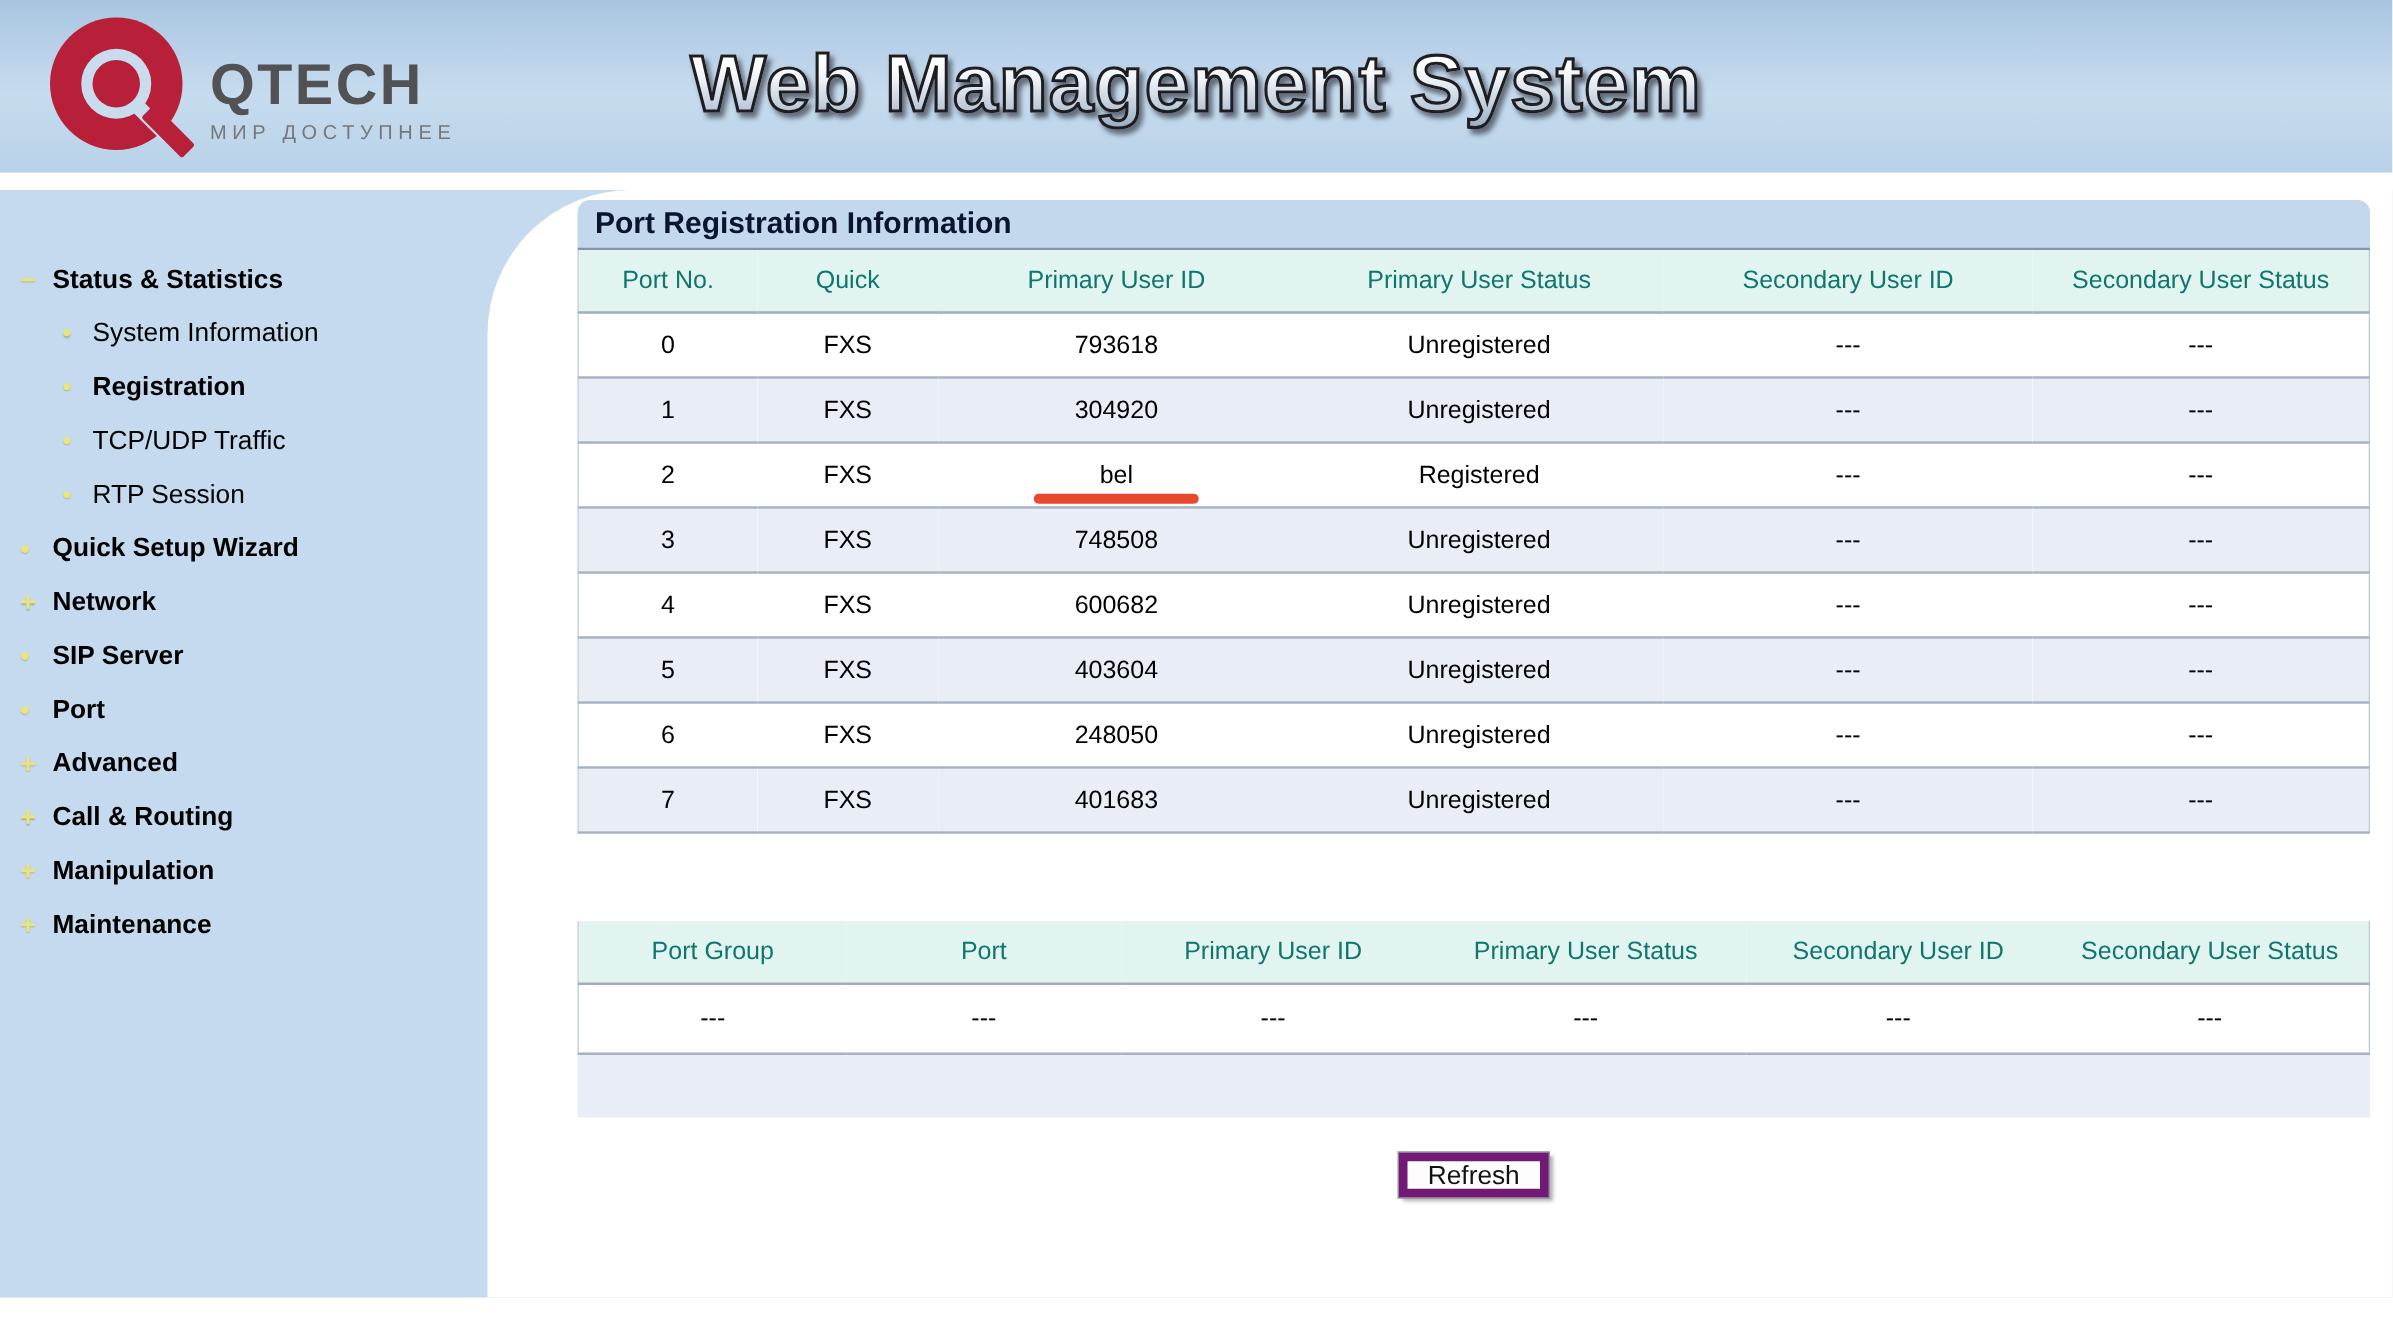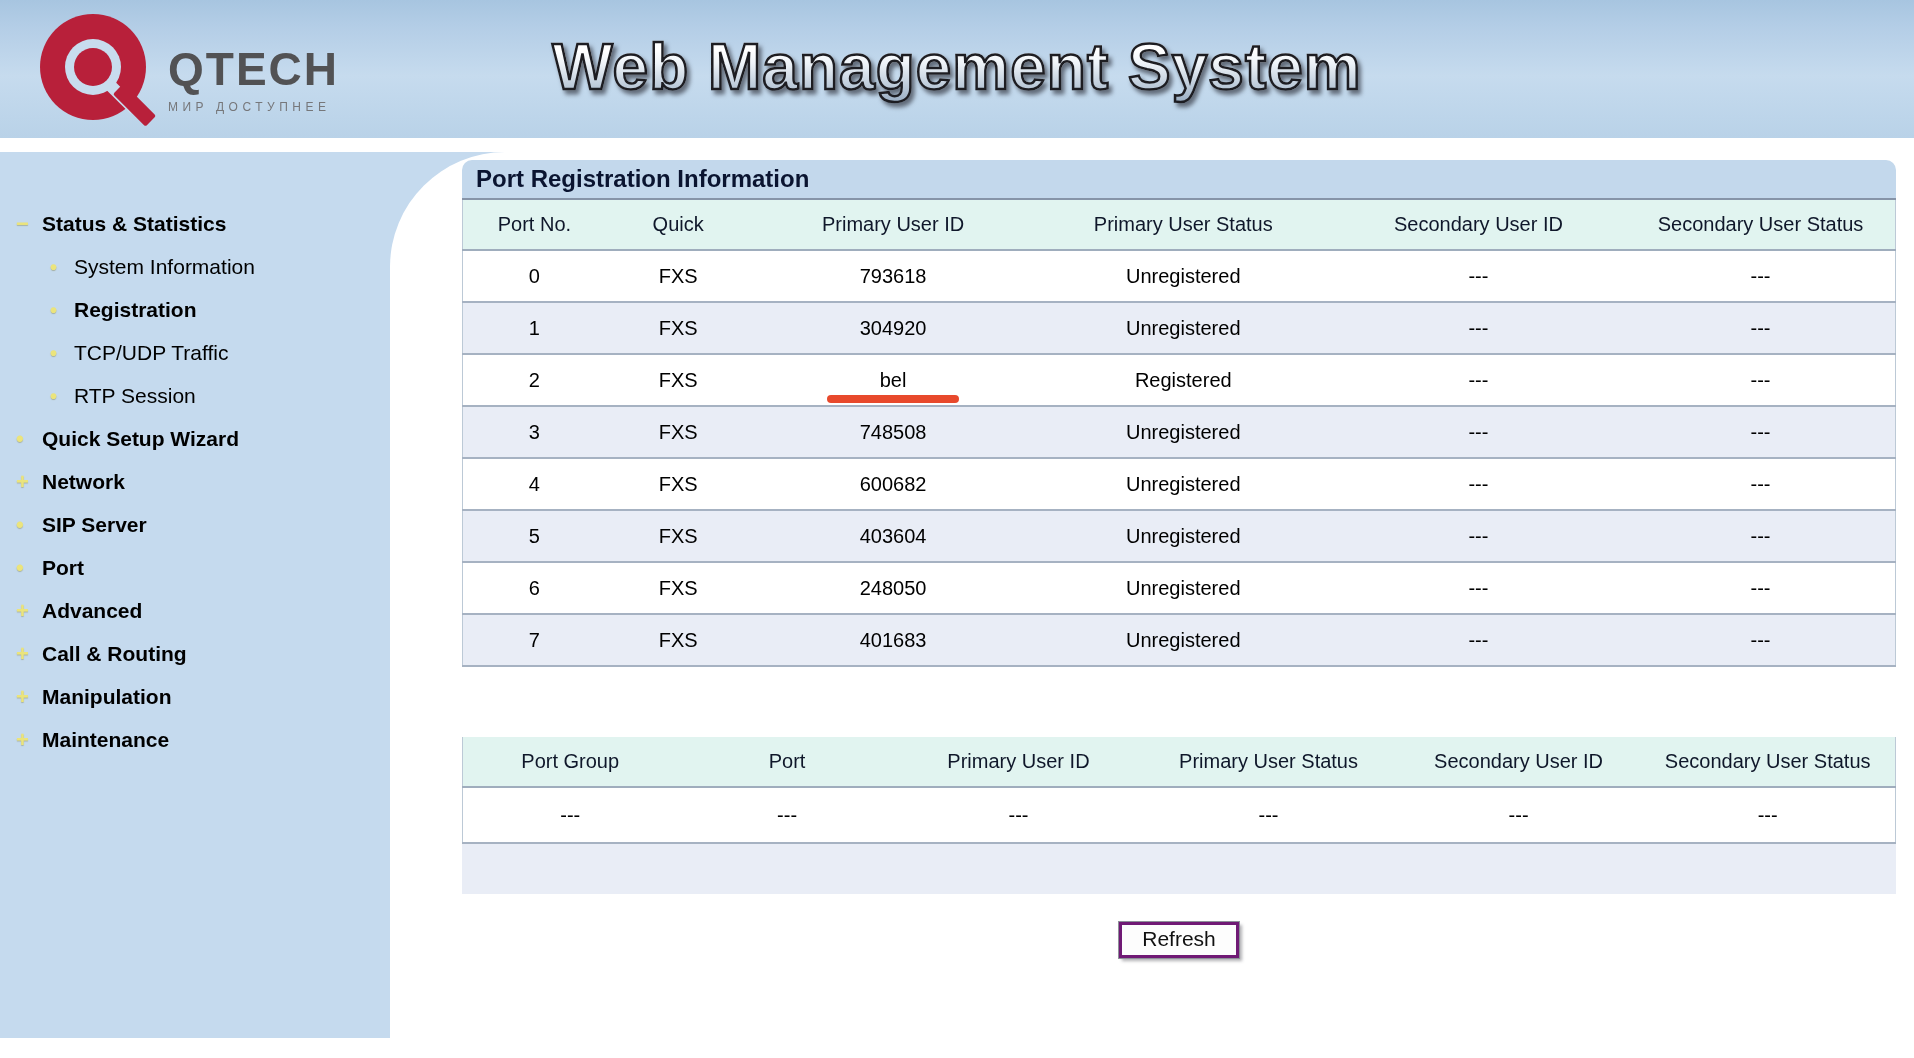--- a/index.html
+++ b/index.html
@@ -17,21 +17,21 @@
   }
   .logo { position:absolute; left:40px; top:14px; display:flex; align-items:center; }
   .q-mark { position:relative; width:106px; height:106px; }
   .q-ring { position:absolute; inset:0; border-radius:50%; background:#b8203a; }
   .q-hole { position:absolute; left:25px; top:25px; width:56px; height:56px; border-radius:50%; background:#c8dcee; }
   .q-dot  { position:absolute; left:34px; top:34px; width:38px; height:38px; border-radius:50%; background:#b8203a; }
   .q-slash{ position:absolute; width:12px; height:42px; background:#c8dcee; left:74px; top:60px; transform:rotate(-45deg); }
   .q-tail { position:absolute; width:15px; height:46px; background:#b8203a; left:87px; top:68px; transform:rotate(-45deg); border-radius:2px; }
   .logo-text { margin-left:22px; padding-top:26px; }
   .brand { font-size:46px; font-weight:bold; color:#525254; letter-spacing:2px; line-height:1; }
-  .tagline { margin-top:8px; font-size:12px; letter-spacing:4.5px; color:#76777a; }
+  .tagline { margin-top:8px; font-size:16px; letter-spacing:4.5px; color:#76777a; }
 
   .page-title {
     position:absolute; left:50%; top:30px; transform:translateX(-50%);
     margin:0; white-space:nowrap;
     font-size:64px; font-weight:bold; letter-spacing:1px;
     background:linear-gradient(180deg,#ffffff 28%,#eef3f8 45%,#9db1c6 95%);
     -webkit-background-clip:text; background-clip:text; color:transparent;
     -webkit-text-stroke:2.5px #1d1d22;
     filter:drop-shadow(3px 4px 2px rgba(20,20,30,0.55));
   }
@@ -57,40 +57,40 @@
 
   
   .tbl-title {
     height:40px; display:flex; align-items:center; padding-left:14px;
     background:#c3d8ec; border-radius:10px 10px 0 0;
     border-bottom:2px solid #8694a8;
     font-size:24px; font-weight:bold; color:#0a1430;
   }
   table { width:100%; border-collapse:collapse; table-layout:fixed; background:#fff;
           border-left:1px solid #bcc9d6; border-right:1px solid #bcc9d6; }
-  thead th { height:50px; background:#e1f4f0; font-weight:normal; font-size:20px; color:#0f172a;
+  thead th { height:50px; background:#e1f4f0; font-weight:normal; font-size:20px; color:#0f766e;
              border-bottom:2px solid #9fadbd; }
   tbody td { height:52px; text-align:center; font-size:20px; color:#000;
              border-bottom:2px solid #a6b2c2; position:relative; }
   tbody tr.alt { background:#e9edf6; }
   .tbl2 { margin-top:70px; }
   .tbl2 tbody td { height:56px; }
   .empty-block { height:50px; background:#e9edf6; }
 
   .red-underline {
     position:absolute; left:50%; transform:translateX(-50%); bottom:2px;
     width:132px; height:8px; border-radius:4px; background:#e8492c;
   }
 
   
   .btn-row { text-align:center; margin-top:28px; }
   .btn-row button {
     width:120px; height:36px; padding:0 0 2px 0;
     font-family:inherit; font-size:21px; color:#111;
-    background:#fdfdfd; border:3px solid #701a75;
+    background:#fdfdfd; border:7px solid #701a75;
     box-shadow:0 0 0 1px #8e9299, 3px 3px 3px rgba(60,60,70,0.4);
     cursor:pointer;
   }
 </style>
 </head>
 <body>
 
 <div class="header">
   <div class="logo">
     <div class="q-mark">

